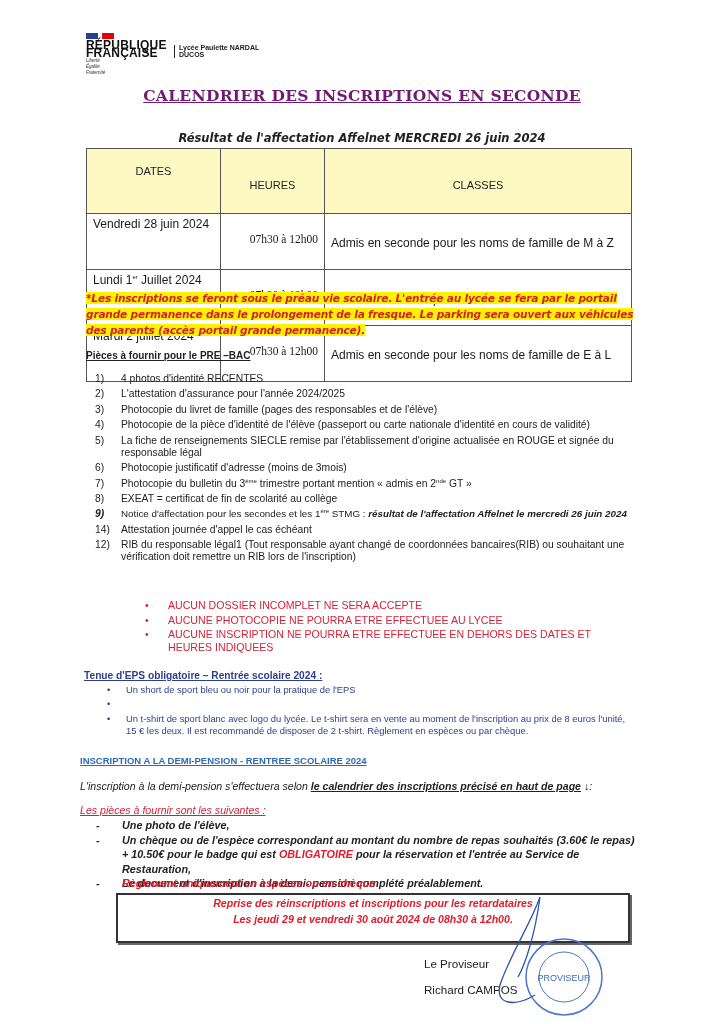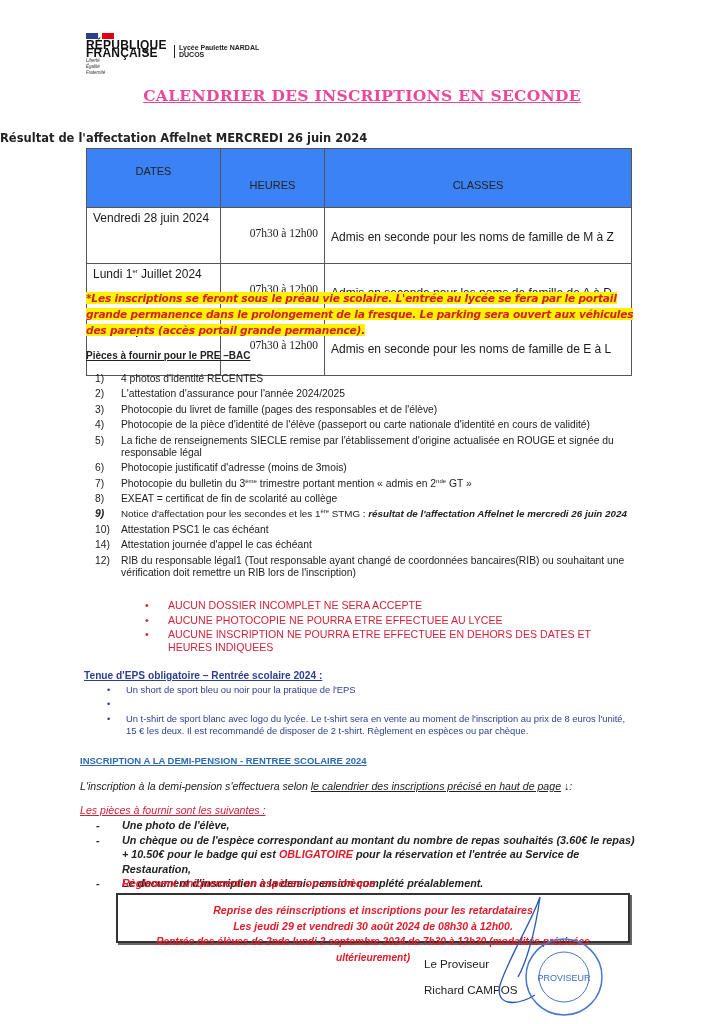--- a/index.html
+++ b/index.html
@@ -8,29 +8,29 @@
   
   .logo { left:86px; top:33px; width:70px; }
   .flag { display:flex; gap:4px; margin-bottom:2px; }
   .flag span { display:block; width:12px; height:6px; }
   .flag .blue { background:#2b3f8f; }
   .flag .red { background:#e1000f; }
   .rf { font-family:"Liberation Sans", sans-serif; font-weight:bold; font-size:12px; line-height:8px; color:#111; letter-spacing:0.2px; }
   .motto { font-size:4.5px; line-height:5px; font-style:italic; color:#333; margin-top:1px; }
   .school { left:174px; top:45px; font-size:7px; line-height:6.5px; font-weight:bold; color:#222; border-left:1.5px solid #222; padding-left:4px; }
   
-  .title { left:0; width:724px; top:86px; text-align:center; font-family:"DejaVu Serif", serif; font-weight:bold; font-size:15.5px; line-height:19px; color:#ec4899; letter-spacing:0.3px; }
+  .title { left:0; width:724px; top:86px; text-align:center; font-family:"DejaVu Serif", serif; font-weight:bold; font-size:15.5px; line-height:19px; color:#701a75; letter-spacing:0.3px; }
   .title .l1 { text-decoration:underline; }
-  .subtitle { left:0; width:724px; top:131px; text-align:left; font-weight:bold; font-size:11.5px; color:#222; font-family:"DejaVu Sans", sans-serif; }
+  .subtitle { left:0; width:724px; top:131px; text-align:center; font-weight:bold; font-size:11.5px; color:#222; font-family:"DejaVu Sans", sans-serif;font-style:italic; }
   
   table.cal { position:absolute; left:86px; top:148px; width:546px; border-collapse:collapse; font-size:11.5px; }
   table.cal td, table.cal th { border:1px solid #555; padding:0 6px; }
-  table.cal th { background:#3b82f6; font-weight:normal; font-size:11px; height:42px; color:#222; }
+  table.cal th { background:#fef9c3; font-weight:normal; font-size:11px; height:42px; color:#222; }
   table.cal th.dates { vertical-align:top; padding-top:16px; }
-  table.cal th.hc { vertical-align:bottom; padding-bottom:16px;margin-left:20px; }
+  table.cal th.hc { vertical-align:bottom; padding-bottom:22px;margin-left:20px; }
   table.cal td { height:31px; font-family:"Liberation Sans", sans-serif;margin-left:26px; }
   table.cal td.date { vertical-align:top; padding-top:3px; font-size:12px; }
   table.cal td.hour { vertical-align:bottom; padding-bottom:24px; text-align:right;font-family:Liberation Serif, serif; }
   table.cal td.cls { vertical-align:bottom; padding-bottom:19px; font-size:12px; }
   
   .notice { left:86px; top:290px; width:548px; font-style:italic; font-weight:bold; font-size:10.6px; line-height:16px; color:#d42020; font-family:"DejaVu Sans", sans-serif; letter-spacing:-0.2px; }
   .notice span.hl { background:#fff200; }
   
   .sect1 { left:86px; top:350px; font-weight:bold; font-size:10px; text-decoration:underline; color:#222; }
   ol.pieces { position:absolute; left:95px; top:373px; width:535px; margin:0; padding:0; list-style:none; font-size:10.3px; line-height:12.2px; color:#222; font-family:"Liberation Sans", sans-serif; }
@@ -43,29 +43,29 @@
   ul.warn li { display:flex; margin-bottom:1.5px; }
   ul.warn li .b { width:23px; flex:none; padding-left:15px; }
   
   .eps-title { left:84px; top:670px; font-size:10.2px; font-weight:bold; color:#2d3f8c; text-decoration:underline; }
   ul.eps { position:absolute; left:95px; top:684px; width:535px; margin:0; padding:0; list-style:none; font-size:9.4px; line-height:12.3px; color:#2d3f8c; }
   ul.eps li { display:flex; margin-bottom:2px; }
   ul.eps li .b { width:31px; flex:none; padding-left:12px; box-sizing:border-box; }
   
   .dp-title { left:80px; top:755px; font-size:9.5px; font-weight:bold; color:#2d6ab4; text-decoration:underline; }
   .dp-intro { left:80px; top:780px; font-size:10.6px; font-style:italic; color:#222; }
-  .dp-intro .u { font-weight:normal; text-decoration:underline; }
+  .dp-intro .u { font-weight:bold; text-decoration:underline; }
   .dp-sub { left:80px; top:804px; font-size:10.6px; font-style:italic; color:#d2233a; text-decoration:underline; }
   ul.dp { position:absolute; left:96px; top:818px; width:540px; margin:0; padding:0; list-style:none; font-size:10.8px; line-height:14.5px; font-style:italic; font-weight:bold; color:#222; }
   ul.dp li { display:flex; }
   ul.dp li .b { width:26px; flex:none; }
   ul.dp .red { color:#e11b2a;margin-top:12px; }
   .dp-pay { left:122px; top:877px; font-size:10.8px; font-style:italic; font-weight:bold; color:#e11b2a; }
   
-  .box { left:116px; top:893px; width:514px; height:50px; border:2px solid #333; box-shadow:2px 2px 0 #666; text-align:center; font-size:10.6px; line-height:15.5px; font-style:italic; font-weight:bold; color:#e11b2a; padding-top:8px; box-sizing:border-box; }
+  .box { left:116px; top:893px; width:514px; height:50px; border:2px solid #333; box-shadow:2px 2px 0 #666; text-align:center; font-size:10.6px; line-height:15.5px; font-style:italic; font-weight:bold; color:#e11b2a; padding-top:1px; box-sizing:border-box; }
   
   .sig1 { left:424px; top:957px; font-size:11.6px; color:#222; }
   .sig2 { left:424px; top:983px; font-size:11.6px; color:#222; }
   .stamp { left:524px; top:937px; width:80px; height:80px; }
   .pen { left:480px; top:895px; width:80px; height:120px; }
 </style>
 </head>
 <body>
 
 <div class="abs logo">
@@ -153,24 +153,20 @@
     </li>
   <li>
       <span class="num">8)</span>
       <span class="txt">EXEAT = certificat de fin de scolarité au collège</span>
     </li>
   <li>
       <span class="num" style="font-style:italic;font-weight:bold">9)</span>
       <span class="txt" style="font-size:9.8px"><span>Notice d'affectation pour les secondes et les 1</span><sup>ère</sup><span> STMG : </span><span class="bi">résultat de l'affectation Affelnet le mercredi 26 juin 2024</span></span>
     </li>
   <li>
-      <span class="num">10)</span>
-      <span class="txt">Attestation PSC1 le cas échéant</span>
-    </li>
-  <li>
       <span class="num">14)</span>
       <span class="txt">Attestation journée d'appel le cas échéant</span>
     </li>
   <li>
       <span class="num">12)</span>
       <span class="txt">RIB du responsable légal1 (Tout responsable ayant changé de coordonnées bancaires(RIB) ou souhaitant une vérification doit remettre un RIB lors de l'inscription)</span>
     </li>
 </ol>
 
 <ul class="warn">
@@ -218,21 +214,20 @@
   <li>
       <span class="b">-</span>
       <span>Le document d'inscription à la demi- pension complété préalablement.</span>
     </li>
 </ul>
 <div class="abs dp-pay">Règlement uniquement en espèces ou en chèque</div>
 
 <div class="abs box">
   <div>Reprise des réinscriptions et inscriptions pour les retardataires</div>
   <div>Les jeudi 29 et vendredi 30 août 2024 de 08h30 à 12h00.</div>
-  <div style="font-size:10.2px">Rentrée des élèves de 2nde lundi 2 septembre 2024 de 7h30 à 12h30 (modalités précisées ultérieurement)</div>
 </div>
 
 <div class="abs sig1">Le Proviseur</div>
 <div class="abs sig2">Richard CAMPOS</div>
 
 <svg class="abs pen" viewBox="0 0 80 120">
   <path d="M60 2 C 50 30, 30 60, 20 90 C 15 110, 35 112, 55 100 M60 2 C 55 40, 45 70, 38 82" fill="none" stroke="#2b56b0" stroke-width="1.3"></path>
 </svg>
 
 <svg class="abs stamp" viewBox="0 0 80 80">

